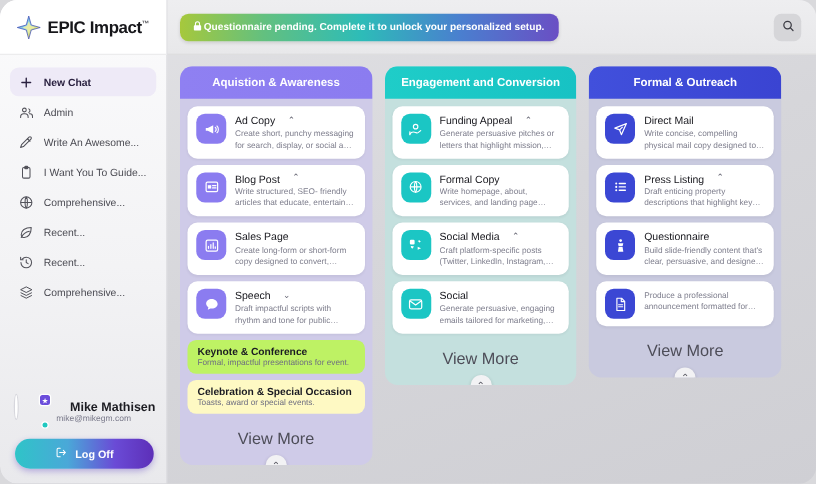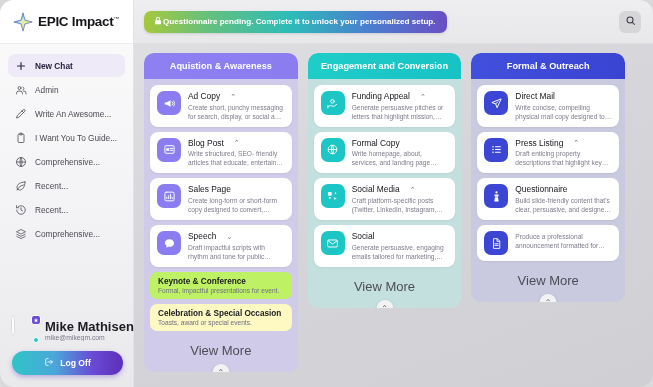--- a/index.html
+++ b/index.html
@@ -74,21 +74,21 @@
     background: #6b4ddb; border: 1.2px solid #fff;
     display: flex; align-items: center; justify-content: center;
     font-size: 5px; color: #fff; font-weight: 700;
   }
   .av-dot {
     position: absolute; bottom: 0px; right: -1px;
     width: 6px; height: 6px; border-radius: 50%;
     background: #1fc8c0; border: 1.2px solid #fff;
   }
   .prof-text { min-width: 0; }
-  .prof-name { font-size: 13px; font-weight: 700; color: #1c1c22; white-space: nowrap; }
+  .prof-name { font-size: 10px; font-weight: 700; color: #1c1c22; white-space: nowrap; margin-left: 11px; }
   .prof-mail { font-size: 6.8px; color: #79798a; white-space: nowrap; overflow: hidden; text-overflow: ellipsis; }
 
   .logoff {
     margin: 0 10px 12px 12px;
     height: 24px; border-radius: 13px;
     background: linear-gradient(90deg,#2fc4c8 0%, #4aa8d8 38%, #6a4bd6 72%, #5d2fb8 100%);
     display: flex; align-items: center; justify-content: center; gap: 6px;
     color: #fff; font-size: 8.6px; font-weight: 700;
     cursor: pointer;
     box-shadow: 0 2px 5px rgba(80,50,190,.35);

